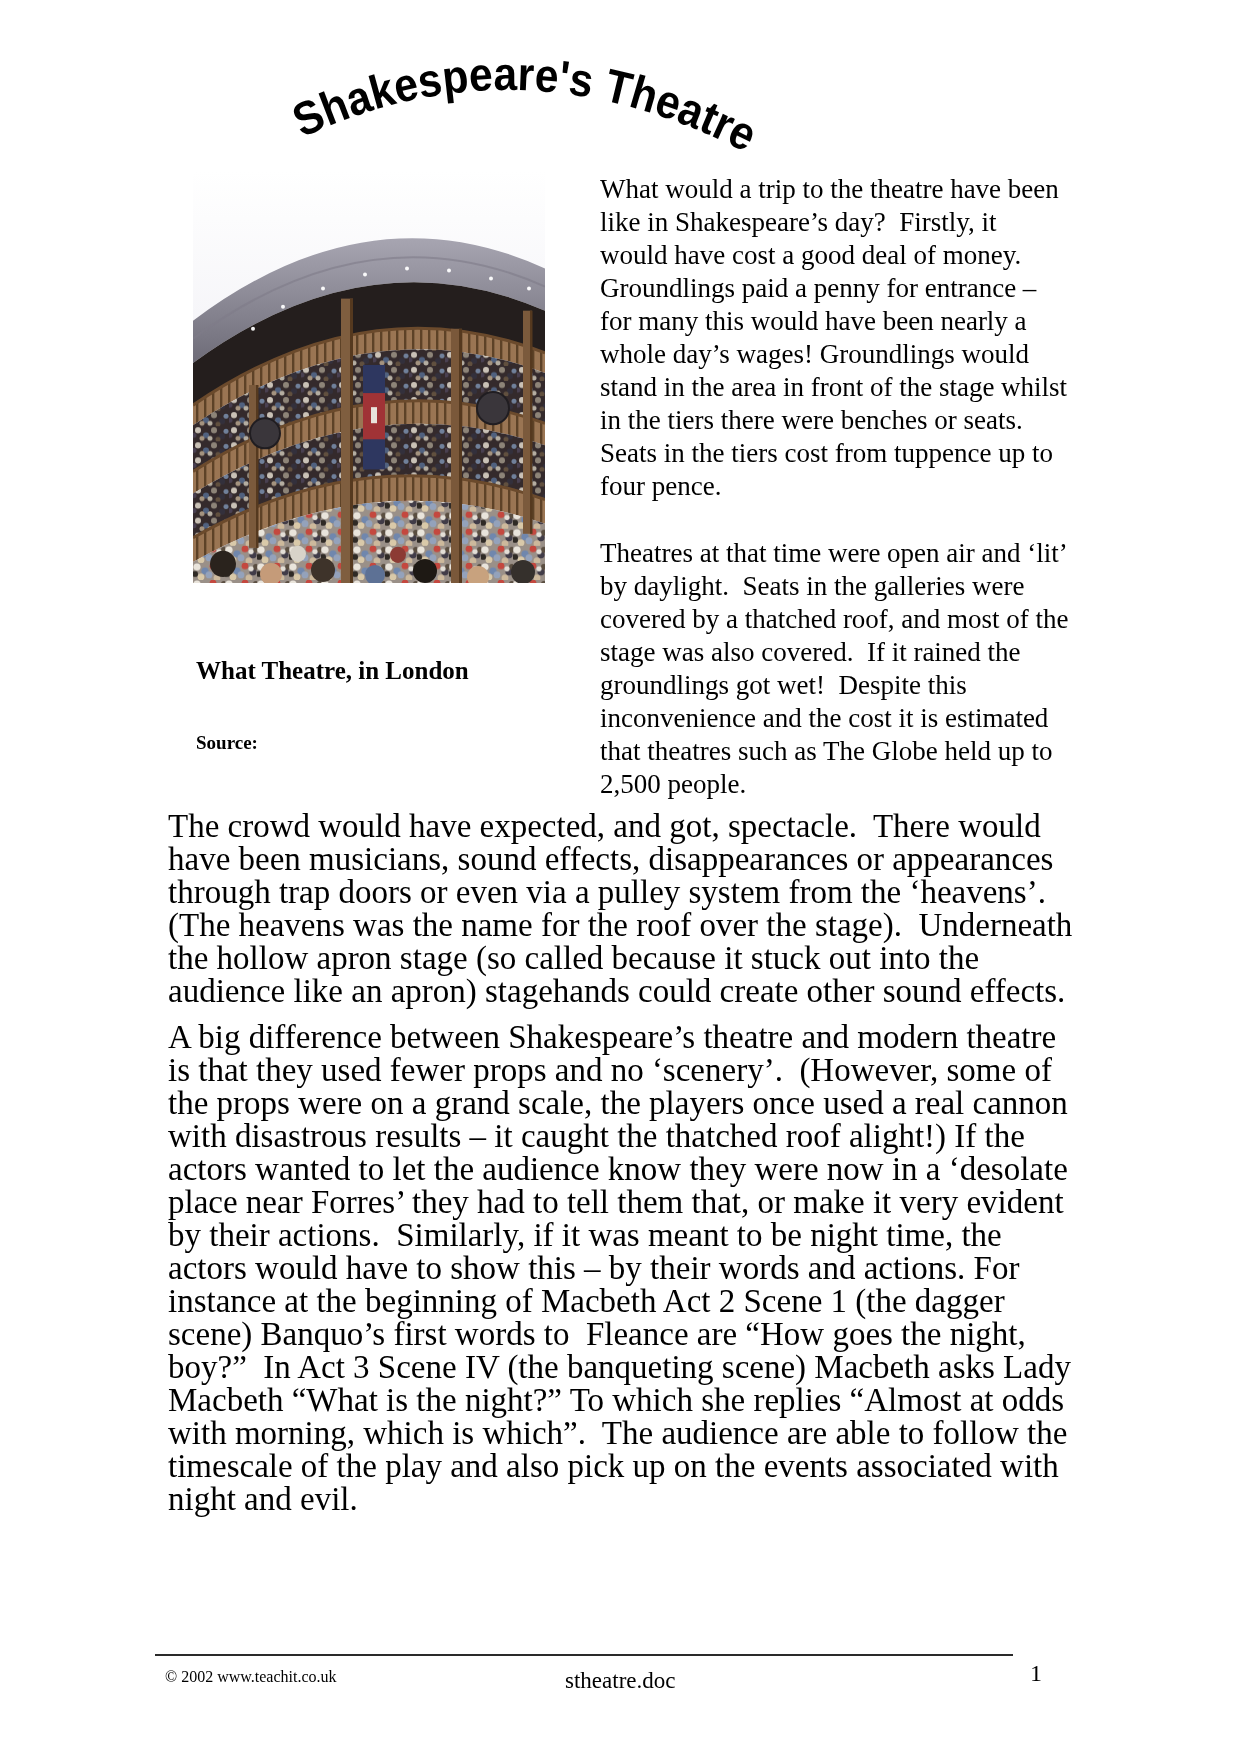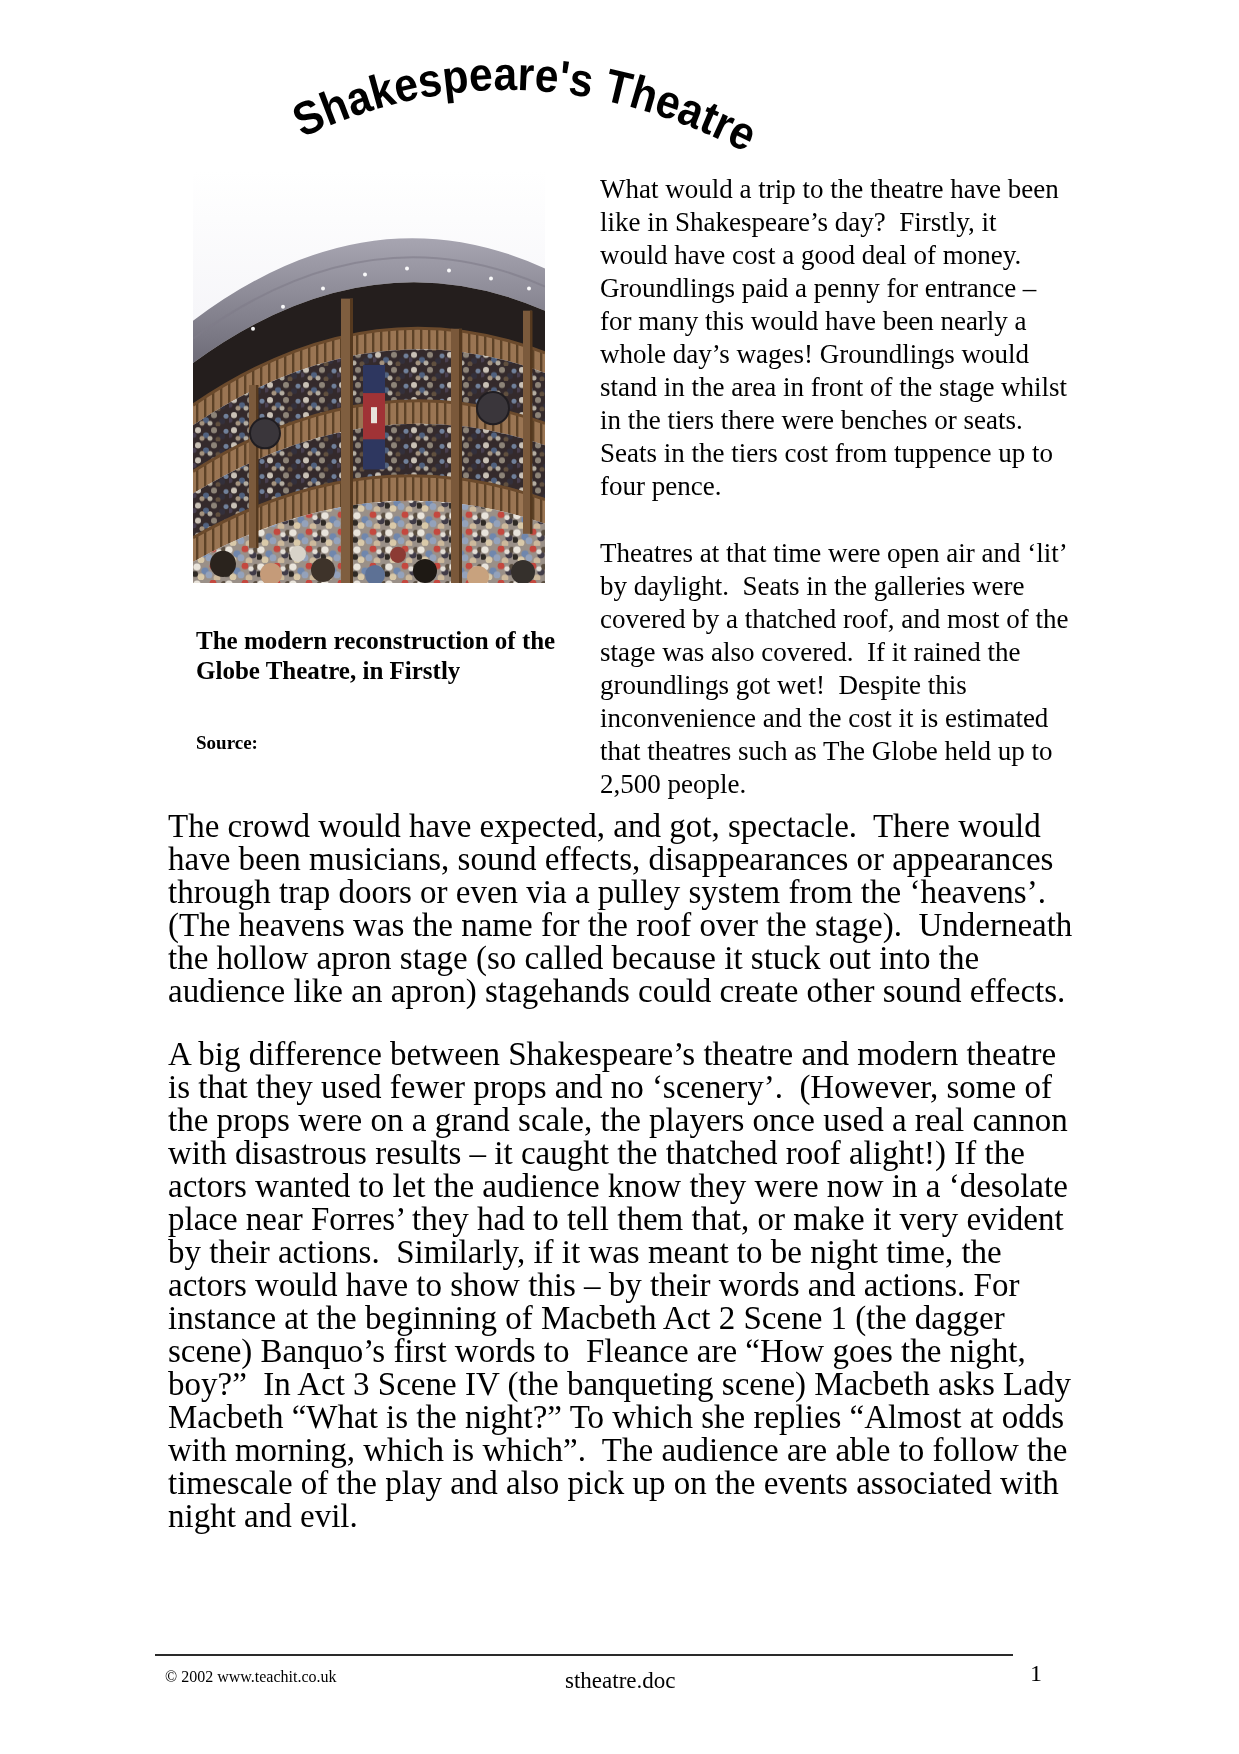--- a/index.html
+++ b/index.html
@@ -31,21 +31,21 @@
     position:absolute;left:585px;top:158px;width:500px;
     font-size:27px;line-height:33px;
   }
   .right-col p{margin:15px;white-space:pre-wrap;}
   .right-col p + p{margin-top:34px;}
   .body-text{
     position:absolute;left:168px;top:810px;width:916px;
     font-size:33px;line-height:33px;
   }
   .body-text p{margin:0;white-space:pre-wrap;}
-  .body-text p + p{margin-top:30px;}
+  .body-text p + p{margin-top:13px;}
   .footer-rule{
     position:absolute;left:155px;top:1654px;width:858px;height:2px;
     background:#2a2a2a;
   }
   .footer-copyright{position:absolute;left:165px;top:1668px;font-size:16px;}
   .footer-filename{position:absolute;left:565px;top:1668px;font-size:23px;}
   .footer-pagenum{position:absolute;left:1030px;top:1660px;font-size:24px;}
 </style>
 </head>
 <body>
@@ -166,22 +166,22 @@
         <circle cx="182" cy="403" r="10" fill="#5d7195"></circle>
         <circle cx="205" cy="383" r="8" fill="#8c3b34"></circle>
         <circle cx="232" cy="399" r="12" fill="#1e1914"></circle>
         <circle cx="285" cy="405" r="11" fill="#c8a27e"></circle>
         <circle cx="330" cy="400" r="12" fill="#35302c"></circle>
       </g>
     </svg>
   </div>
 
   <div class="caption">
-    <span>The modern reconstruction of the</span><br>
-    <span>Globe Theatre, in Firstly</span>
+    <br>
+    <span>What Theatre, in London</span>
   </div>
   <div class="source-label">Source:</div>
 
   <div class="right-col">
     <p>What would a trip to the theatre have been like in Shakespeare’s day?  Firstly, it would have cost a good deal of money.  Groundlings paid a penny for entrance – for many this would have been nearly a whole day’s wages! Groundlings would stand in the area in front of the stage whilst in the tiers there were benches or seats.  Seats in the tiers cost from tuppence up to four pence.</p>
     <p>Theatres at that time were open air and ‘lit’ by daylight.  Seats in the galleries were covered by a thatched roof, and most of the stage was also covered.  If it rained the groundlings got wet!  Despite this inconvenience and the cost it is estimated that theatres such as The Globe held up to 2,500 people.</p>
   </div>
 
   <div class="body-text">
     <p>The crowd would have expected, and got, spectacle.  There would have been musicians, sound effects, disappearances or appearances through trap doors or even via a pulley system from the ‘heavens’.  (The heavens was the name for the roof over the stage).  Underneath the hollow apron stage (so called because it stuck out into the audience like an apron) stagehands could create other sound effects.</p>

